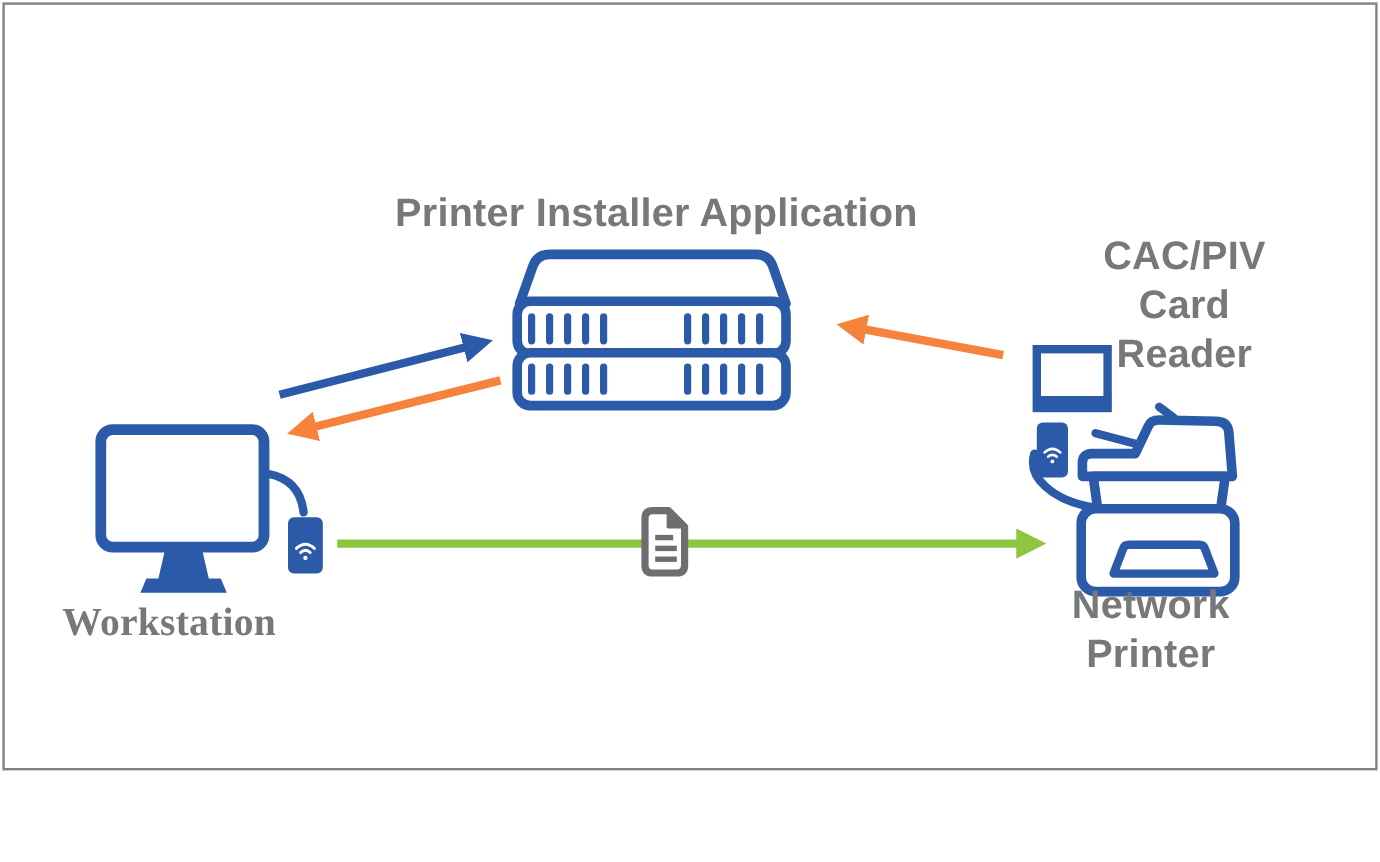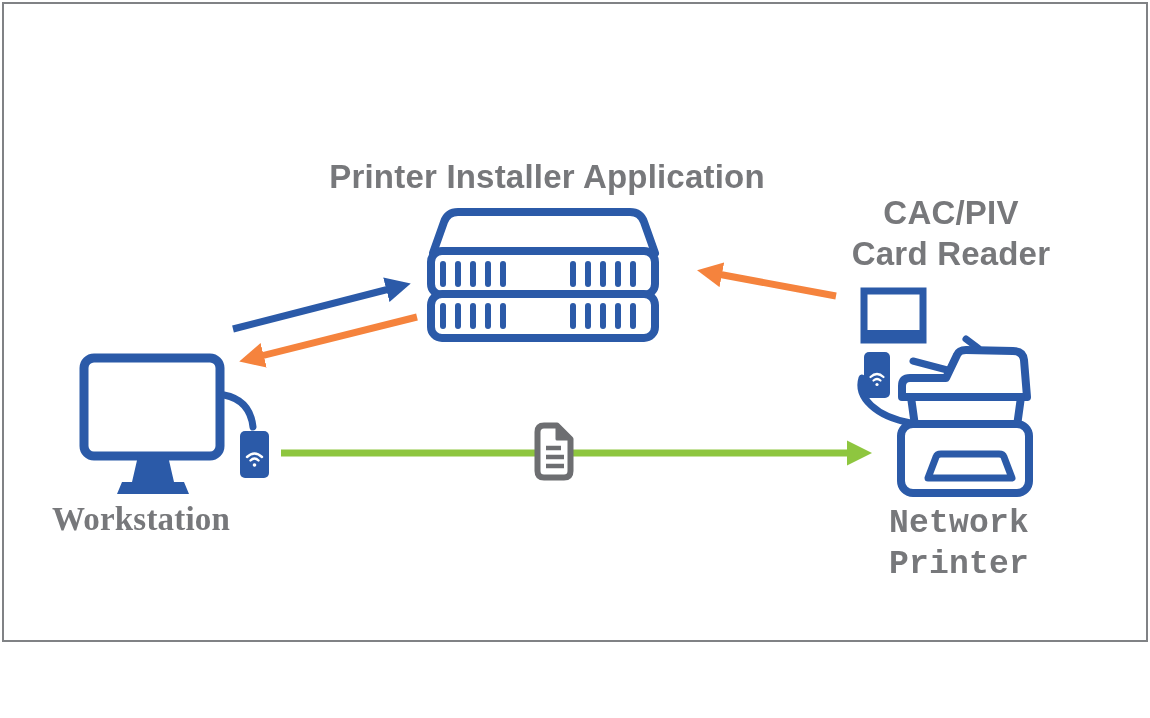--- a/index.html
+++ b/index.html
@@ -119,19 +119,19 @@
       <path d="M 557 427 L 557 439 L 569 439 Z" class="fill-doc stroke-doc" stroke-width="3" stroke-linejoin="round"></path>
       <g class="stroke-doc" stroke-width="4.5" stroke-linecap="butt">
         <line x1="546" y1="448" x2="561" y2="448"></line>
         <line x1="546" y1="457" x2="564" y2="457"></line>
         <line x1="546" y1="466" x2="564" y2="466"></line>
       </g>
     </g>
   </svg>
 
   <div class="label" style="left:547px;top:156px;">Printer Installer Application</div>
-  <div class="label" style="left:951px;top:192px;">CAC/PIV
+  <div class="label" style="left:987px;top:192px;">CAC/PIV
 Card Reader</div>
   <div class="label" style="left:141px;top:499px;font-family:Liberation Serif, serif;">Workstation</div>
-  <div class="label" style="left:959px;top:503px;font-family:Liberation Mono, monospace;">Network Printer</div>
+  <div class="label" style="left:959px;top:483px;">Network Printer</div>
 
   <div class="frame"></div>
 </div>
 
 </body></html>

